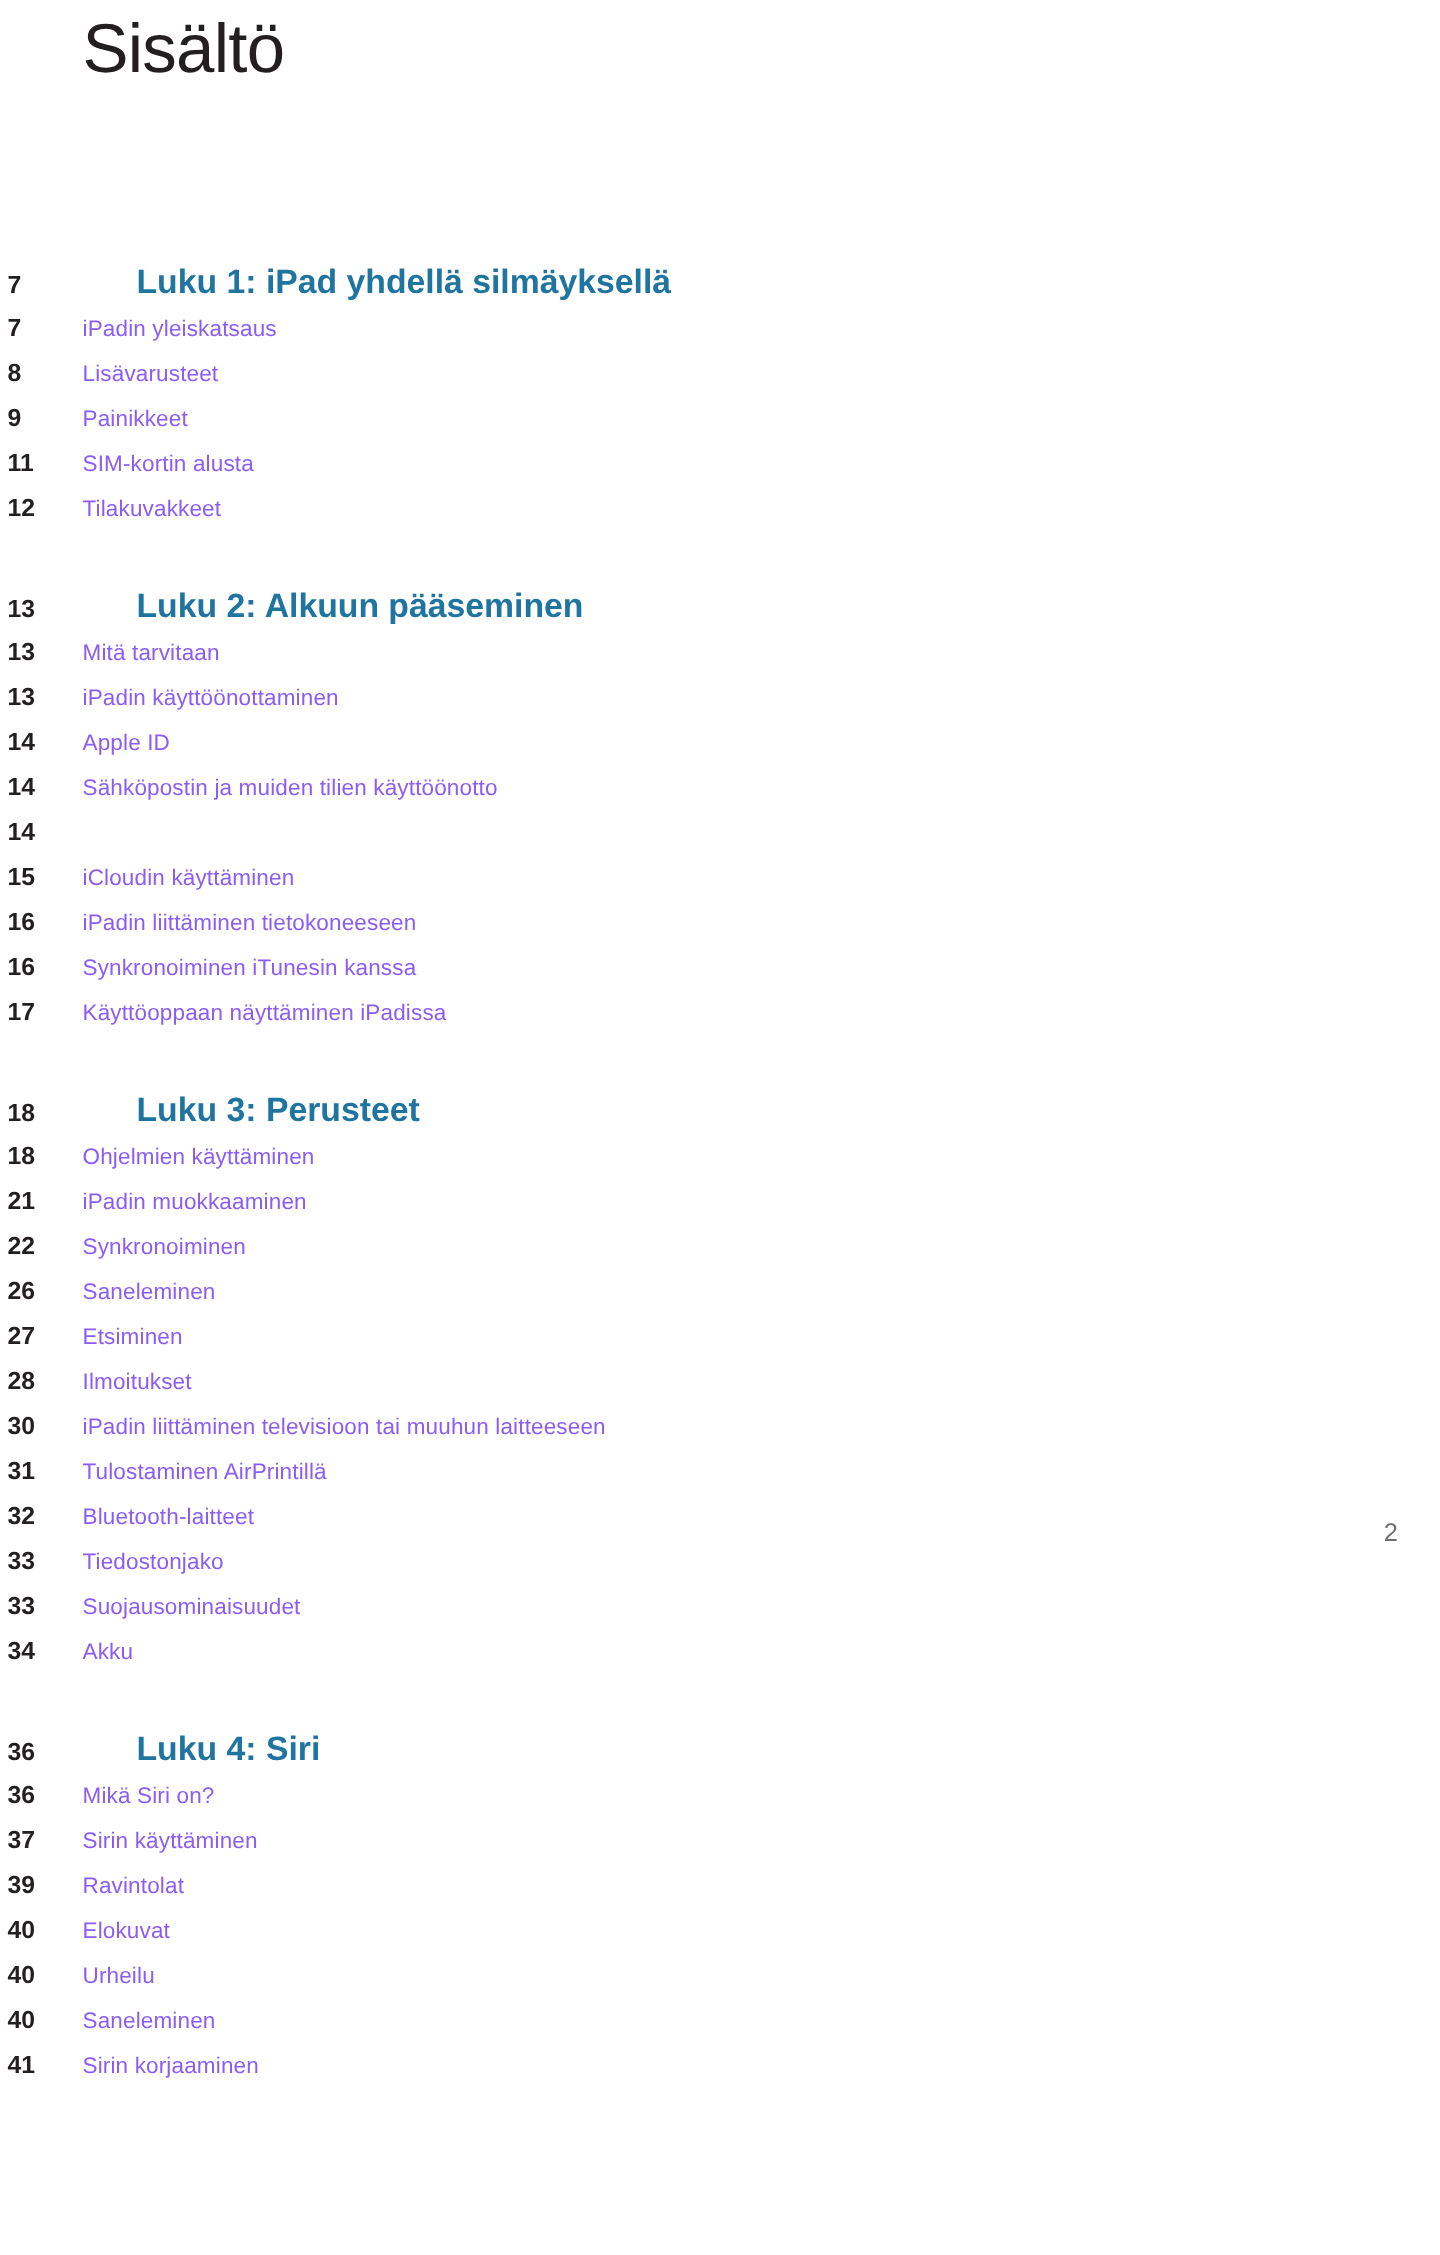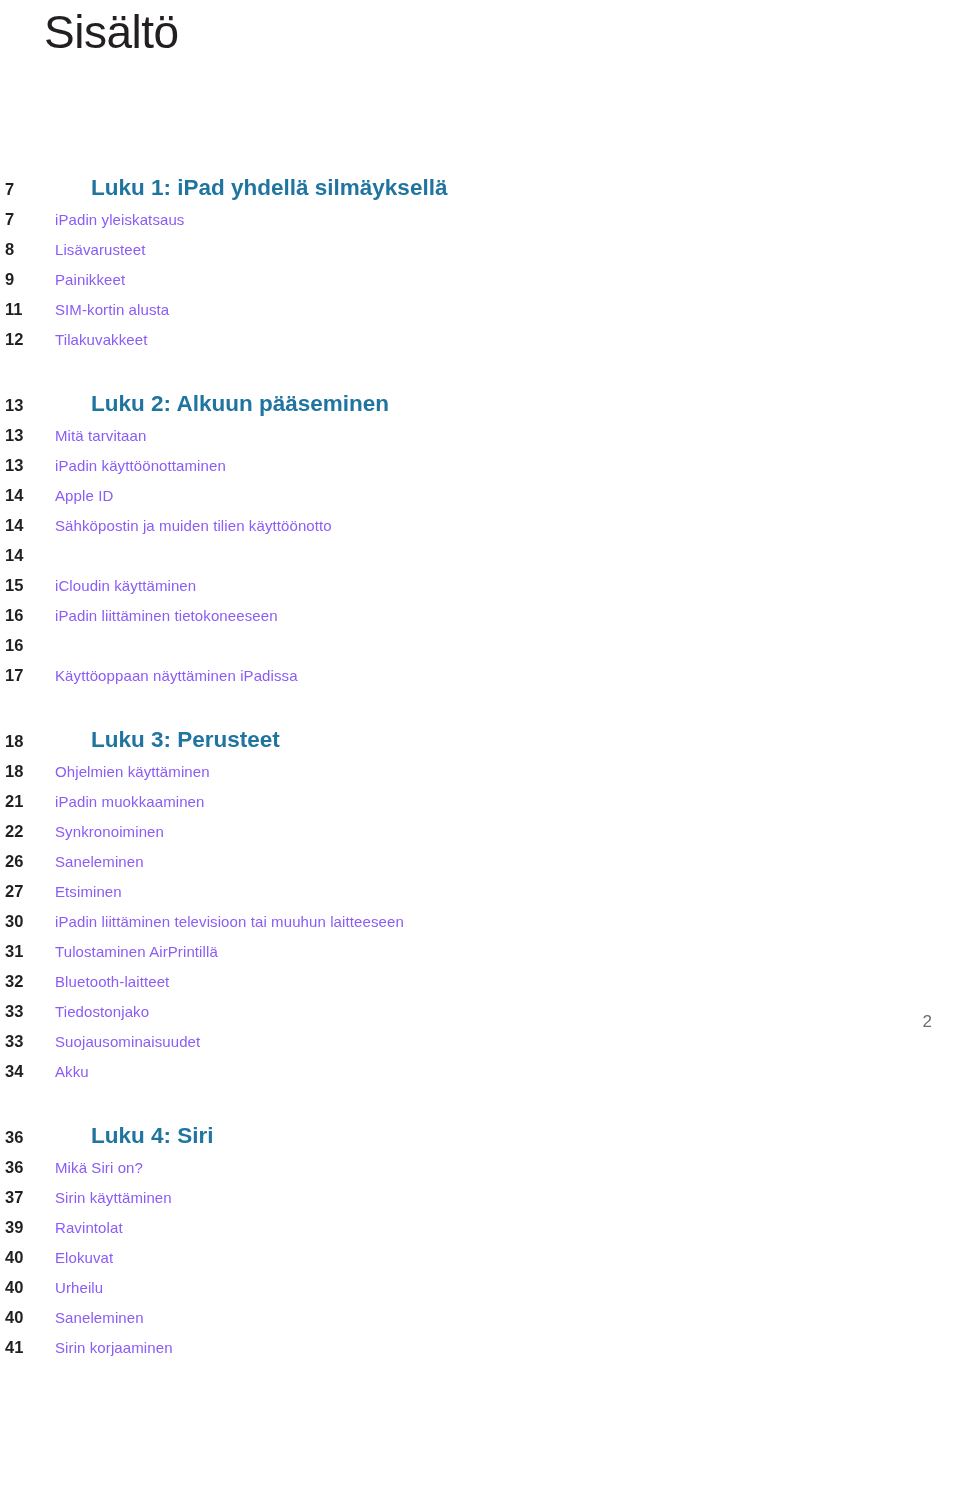--- a/index.html
+++ b/index.html
@@ -19,21 +19,21 @@
 
   .page {
     position: relative;
     width: 960px;
     height: 1503px;
     padding: 0;
   }
 
   #page-title {
     position: absolute;
-    left: 44px;
+    left: 55px;
     top: 2px;
     font-size: 46px;
     font-weight: 400;
     letter-spacing: -0.5px;
     color: #231f20;
     line-height: 60px;
     margin: 0;
   }
 
   #toc {
@@ -159,20 +159,21 @@
         <div class="toc-row">
           <span class="toc-num">15</span>
           <span class="toc-label">iCloudin käyttäminen</span>
         </div>
         <div class="toc-row">
           <span class="toc-num">16</span>
           <span class="toc-label">iPadin liittäminen tietokoneeseen</span>
         </div>
         <div class="toc-row">
           <span class="toc-num">16</span>
+          <span class="toc-label">Synkronoiminen iTunesin kanssa</span>
         </div>
         <div class="toc-row">
           <span class="toc-num">17</span>
           <span class="toc-label">Käyttöoppaan näyttäminen iPadissa</span>
         </div>
       </div>
       <div class="toc-section">
         <div class="toc-row chapter">
           <span class="toc-num">18</span>
           <span class="toc-label">Luku 3: Perusteet</span>
@@ -191,20 +192,24 @@
         </div>
         <div class="toc-row">
           <span class="toc-num">26</span>
           <span class="toc-label">Saneleminen</span>
         </div>
         <div class="toc-row">
           <span class="toc-num">27</span>
           <span class="toc-label">Etsiminen</span>
         </div>
         <div class="toc-row">
+          <span class="toc-num">28</span>
+          <span class="toc-label">Ilmoitukset</span>
+        </div>
+        <div class="toc-row">
           <span class="toc-num">30</span>
           <span class="toc-label">iPadin liittäminen televisioon tai muuhun laitteeseen</span>
         </div>
         <div class="toc-row">
           <span class="toc-num">31</span>
           <span class="toc-label">Tulostaminen AirPrintillä</span>
         </div>
         <div class="toc-row">
           <span class="toc-num">32</span>
           <span class="toc-label">Bluetooth-laitteet</span>

